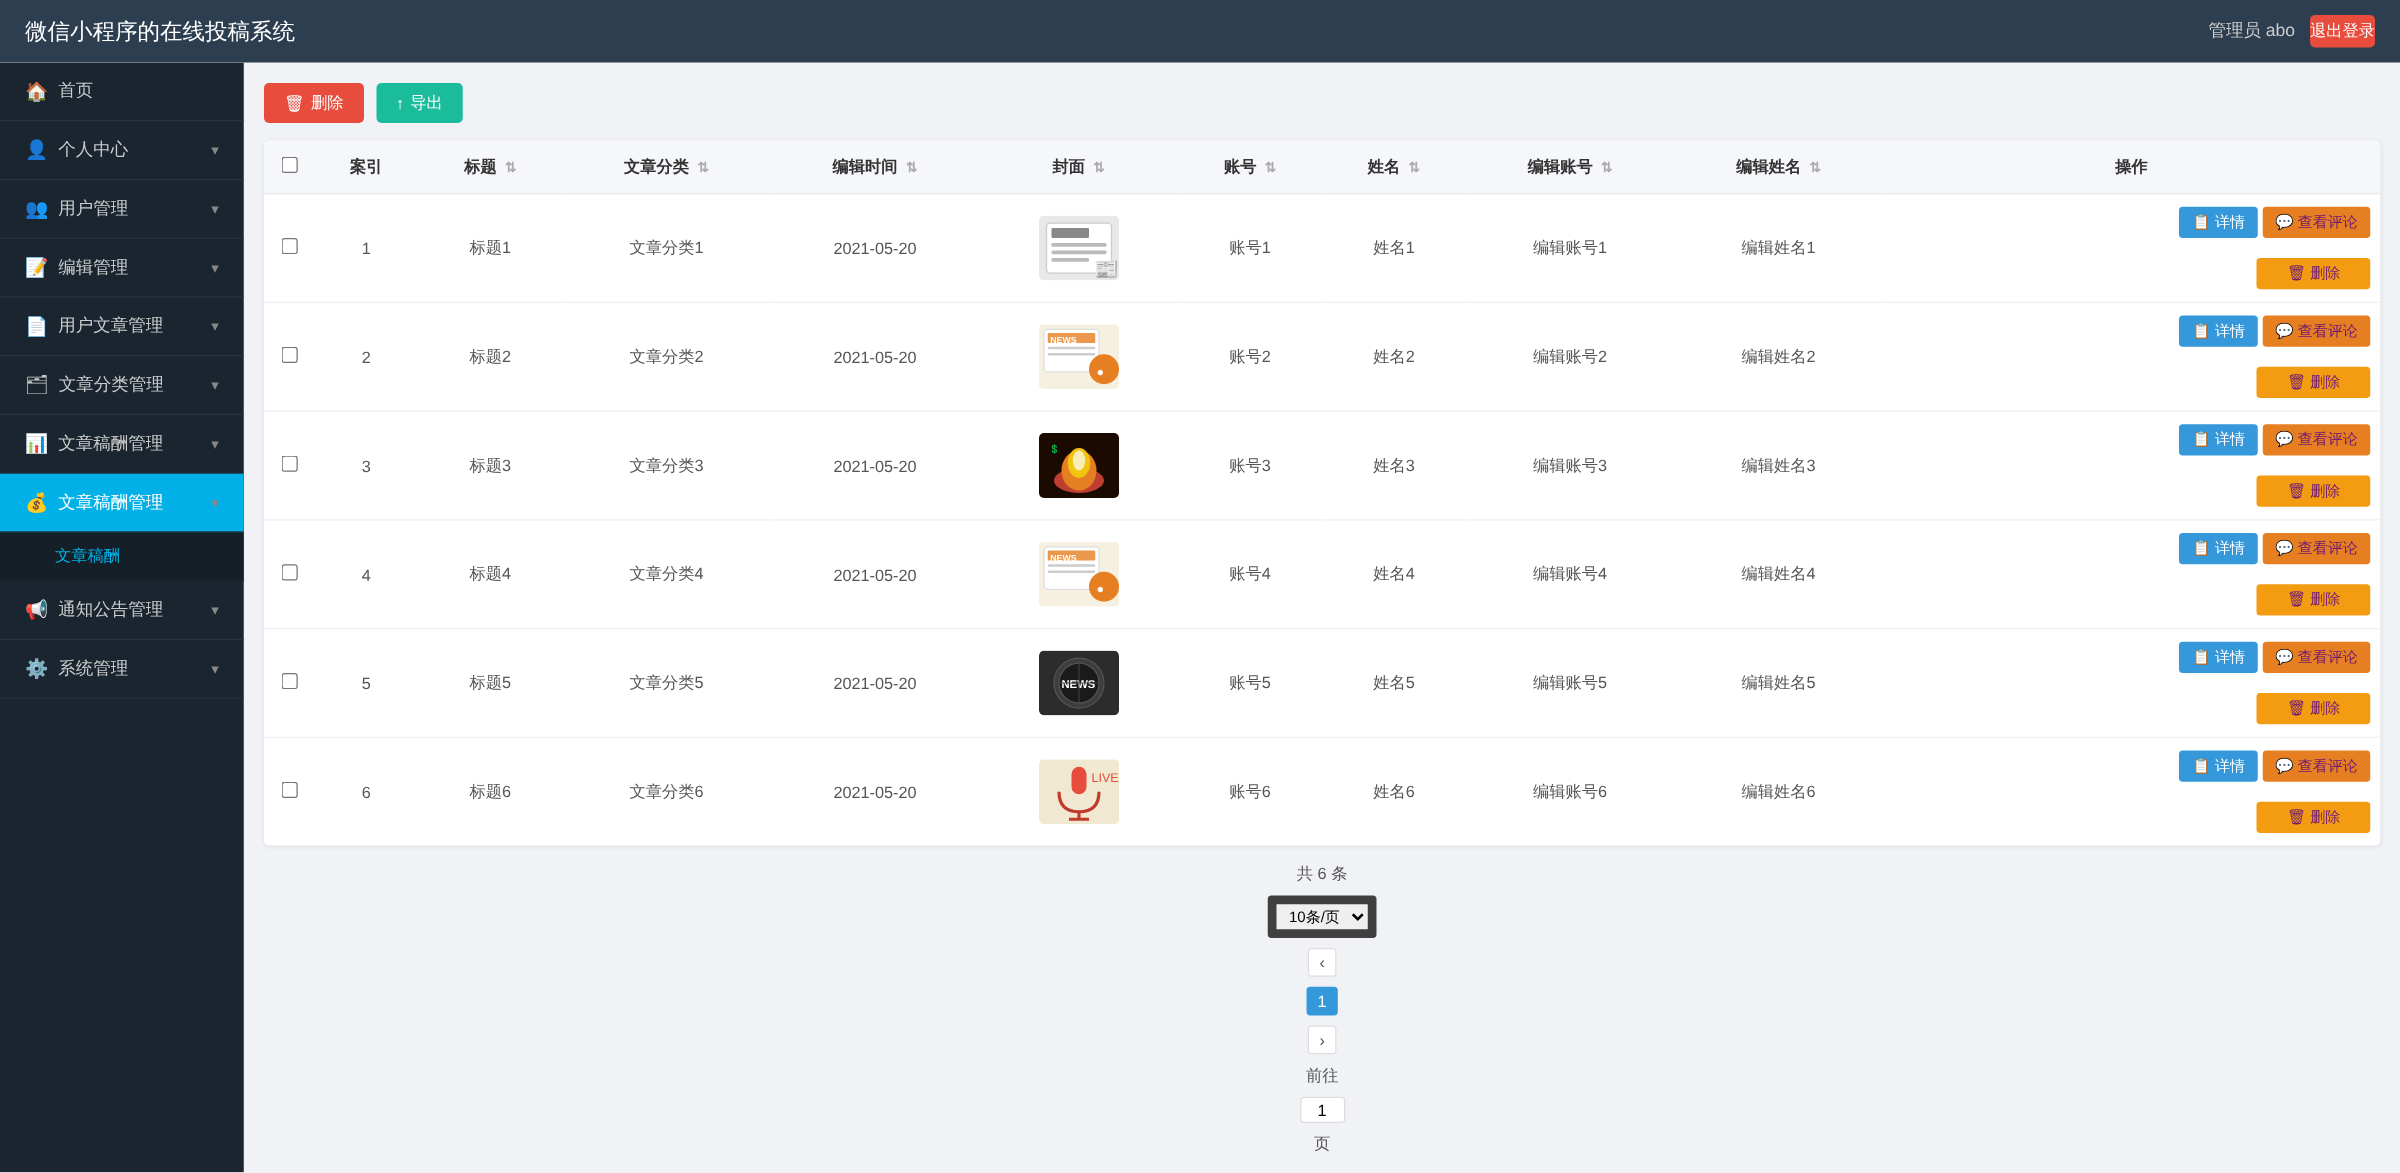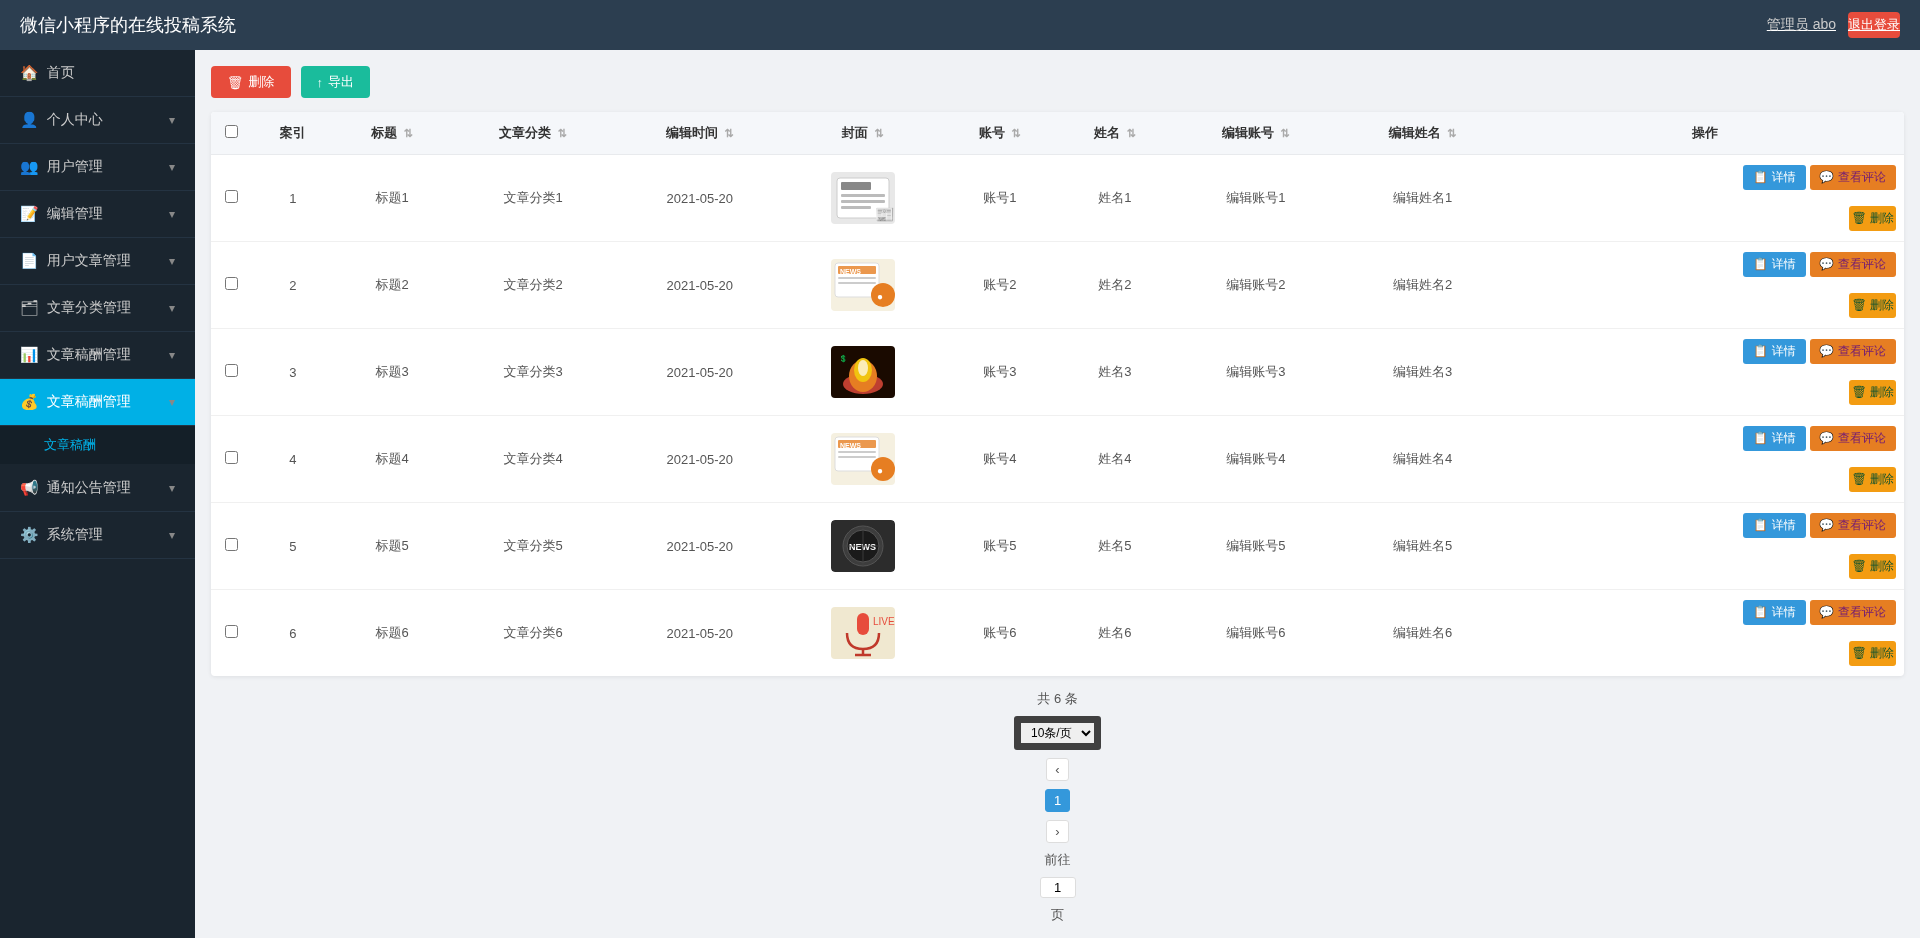--- a/index.html
+++ b/index.html
@@ -10,21 +10,21 @@
       background: #2c3e50;
       color: #fff;
       height: 50px;
       display: flex;
       align-items: center;
       justify-content: space-between;
       padding: 0 20px;
       flex-shrink: 0;
     }
     .header-title { font-size: 18px; font-weight: normal; }
-    .header-right { display: flex; align-items: center; gap: 12px; font-size: 14px; text-decoration: underline; }
+    .header-right { display: flex; align-items: center; gap: 12px; font-size: 14px; }
     .header-user { color: #ccc; }
     .header-logout {
       background: #e74c3c;
       color: #fff;
       border: none;
       padding: 4px 0;
       border-radius: 4px;
       cursor: pointer;
       font-size: 13px;
     }
@@ -152,23 +152,23 @@
       color: #701a75;
       border: none;
       padding: 4px 10px;
       border-radius: 3px;
       cursor: pointer;
       font-size: 12px;
       white-space: nowrap;
     }
     .btn-del {
       background: #f39c12;
-      color: #14532d;
+      color: #701a75;
       border: none;
-      padding: 4px 2px;
+      padding: 4px 24px;
       border-radius: 3px;
       cursor: pointer;
       font-size: 12px;
     }
 
     
     .pagination {
       margin-top: 14px;
       display: flex;
       align-items: center;

